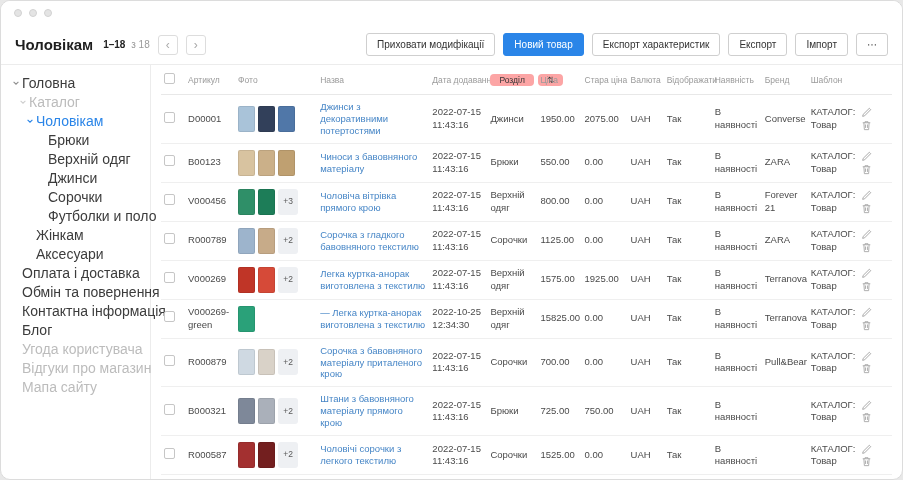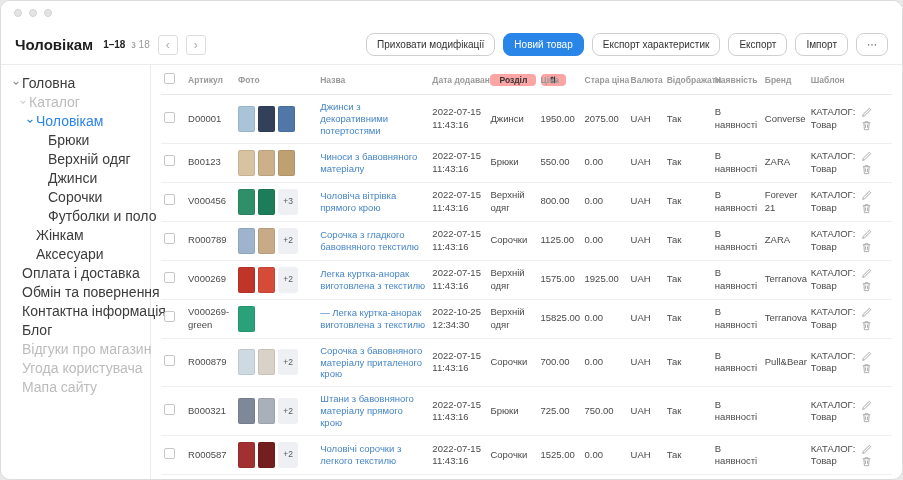--- a/index.html
+++ b/index.html
@@ -9,35 +9,35 @@
   .window{position:relative;width:903px;height:480px;background:#fff;border-radius:10px;overflow:hidden;border:1px solid #dcdcdc}
   .titlebar{height:24px;display:flex;align-items:center;gap:7px;padding-left:13px;background:#fff}
   .dot{width:8px;height:8px;border-radius:50%;background:#e4e4e4;border:1px solid #d2d2d2}
   .topbar{height:40px;display:flex;align-items:center;padding:0 14px;gap:8px;border-bottom:1px solid #ececec}
   .page-title{font-size:15px;font-weight:700;color:#1f1f1f}
   .pagination{font-size:10px;margin-left:2px;white-space:nowrap}
   .range{font-weight:700;color:#222}
   .of{color:#9a9a9a;margin-left:3px}
   .navbtn{width:20px;height:20px;border:1px solid #ddd;border-radius:3px;background:#fff;color:#a9a9a9;font-size:12px;line-height:1;cursor:pointer}
   .actions{margin-left:auto;display:flex;gap:8px;align-items:center}
-  .btn{font-size:10px;padding:5px 10px;border:1px solid #cfcfcf;border-radius:8px;background:#fff;color:#333;cursor:pointer;white-space:nowrap}
+  .btn{font-size:10px;padding:5px 10px;border:1px solid #cfcfcf;border-radius:3px;background:#fff;color:#333;cursor:pointer;white-space:nowrap}
   .btn.primary{background:#2a85e8;border-color:#2a85e8;color:#fff}
   .main{display:flex;height:414px}
   .sidebar{width:150px;border-right:1px solid #ececec;padding-top:8px;flex-shrink:0}
   .sb-item{display:flex;align-items:center;height:19px;font-size:14px;color:#3c3c3c;cursor:pointer;white-space:nowrap}
   .sb-item .caret{width:13px;display:inline-flex;justify-content:center;align-items:center;color:#8f8f8f;flex-shrink:0}
   .sb-item.selected{color:#2a85e8}
   .sb-item.selected .caret{color:#2a85e8}
   .sb-item.muted{color:#bcbcbc}
   .sb-item.muted .caret{color:#cfcfcf}
   .lvl0{padding-left:8px}.lvl1{padding-left:15px}.lvl2{padding-left:22px}.lvl3{padding-left:34px}
   .nocaret{visibility:hidden}
   .content{flex:1;padding:0 10px;overflow:hidden}
   table{width:100%;border-collapse:collapse;table-layout:fixed;font-size:9.5px}
-  th{font-size:8.5px;color:#9a9a9a;font-weight:700;text-align:left;padding:8px 3px;border-bottom:1px solid #e8e8e8;white-space:nowrap}
+  th{font-size:8.5px;color:#9a9a9a;font-weight:400;text-align:left;padding:8px 3px;border-bottom:1px solid #e8e8e8;white-space:nowrap}
   td{padding:6px 3px;border-bottom:1px solid #efefef;color:#4a4a4a;vertical-align:middle;overflow:hidden;line-height:1.3}
   .checkbox{display:inline-block;width:11px;height:11px;border:1px solid #c6c6c6;border-radius:2px;background:#fff;cursor:pointer}
   .photos{display:flex;align-items:center;gap:3px}
   .thumb{width:17px;height:26px;border-radius:2px;flex-shrink:0;box-shadow:inset 0 0 0 1px rgba(0,0,0,.08)}
   .more-badge{min-width:20px;height:26px;border-radius:3px;background:#eef0f3;color:#5a5a5a;font-size:8.5px;display:flex;align-items:center;justify-content:center;flex-shrink:0}
   .plink{color:#4585c6;text-decoration:none;line-height:1.25;display:block}
   .d{display:block}
   .sku{word-break:break-all;display:block}
   .hl{background:#fca5a5;padding:1px 9px;border-radius:4px;color:#333}
   .th-sort{margin-left:2px;font-size:8.5px;cursor:pointer}
@@ -184,29 +184,29 @@
             </svg>
           </span>
     <span class="sb-label">Блог</span>
   </div>
         <div class="sb-item lvl0 muted">
     <span class="caret nocaret">
             <svg width="8" height="8" viewBox="0 0 10 10">
               <path d="M2 3.5l3 3 3-3" fill="none" stroke="currentColor" stroke-width="1.4"></path>
             </svg>
           </span>
+    <span class="sb-label">Угода користувача</span>
+  </div>
+        <div class="sb-item lvl0 muted">
+    <span class="caret nocaret">
+            <svg width="8" height="8" viewBox="0 0 10 10">
+              <path d="M2 3.5l3 3 3-3" fill="none" stroke="currentColor" stroke-width="1.4"></path>
+            </svg>
+          </span>
     <span class="sb-label">Відгуки про магазин</span>
-  </div>
-        <div class="sb-item lvl0 muted">
-    <span class="caret nocaret">
-            <svg width="8" height="8" viewBox="0 0 10 10">
-              <path d="M2 3.5l3 3 3-3" fill="none" stroke="currentColor" stroke-width="1.4"></path>
-            </svg>
-          </span>
-    <span class="sb-label">Угода користувача</span>
   </div>
         <div class="sb-item lvl0 muted">
     <span class="caret nocaret">
             <svg width="8" height="8" viewBox="0 0 10 10">
               <path d="M2 3.5l3 3 3-3" fill="none" stroke="currentColor" stroke-width="1.4"></path>
             </svg>
           </span>
     <span class="sb-label">Мапа сайту</span>
   </div>
       </nav>

